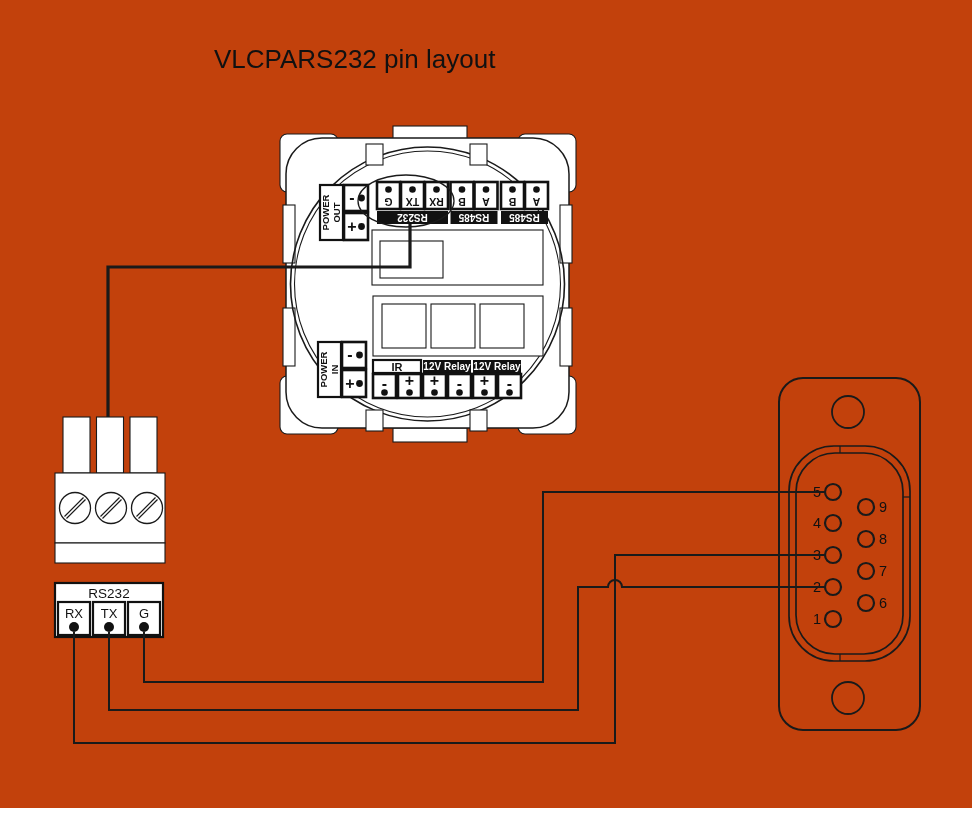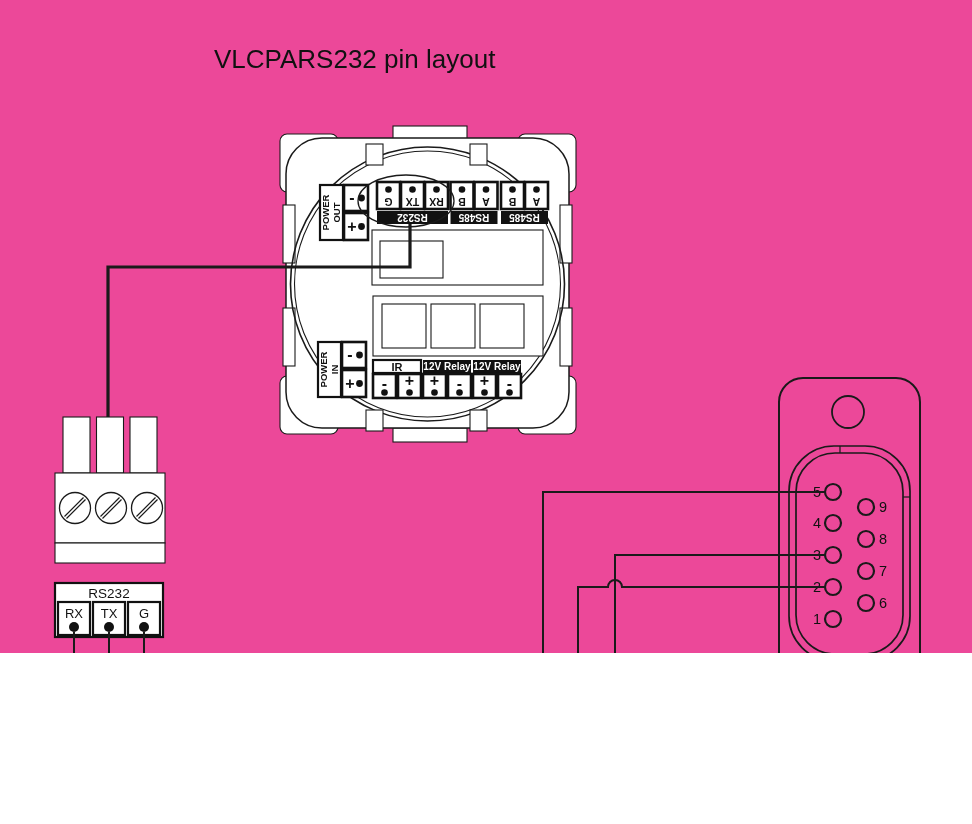--- a/index.html
+++ b/index.html
@@ -1,16 +1,16 @@
 <!DOCTYPE html>
 <html><head>
 <meta charset="utf-8">
 <style>
   html,body{margin:0;padding:0;background:#ffffff;}
-  .page{width:972px;height:653px;position:relative;background:#ec4899;}
+  .page{width:972px;height:808px;position:relative;background:#c2410c;}
   svg text{font-family:"Liberation Sans", sans-serif;fill:#111;}
   .ln{fill:#ffffff;stroke:#1a1a1a;stroke-width:1.5;}
   .ln1{fill:#ffffff;stroke:#1a1a1a;stroke-width:1.1;}
   .nofill{fill:none;stroke:#1a1a1a;}
   .cell{fill:#ffffff;stroke:#111111;stroke-width:2.6;}
   .cell2{fill:#ffffff;stroke:#111111;stroke-width:2.2;}
   .lblblk{fill:#111111;stroke:none;}
   .dot{fill:#111111;stroke:none;}
   .sign{font-weight:bold;font-size:16px;text-anchor:middle;}
   .pinletter{font-weight:bold;font-size:10.5px;text-anchor:middle;}

